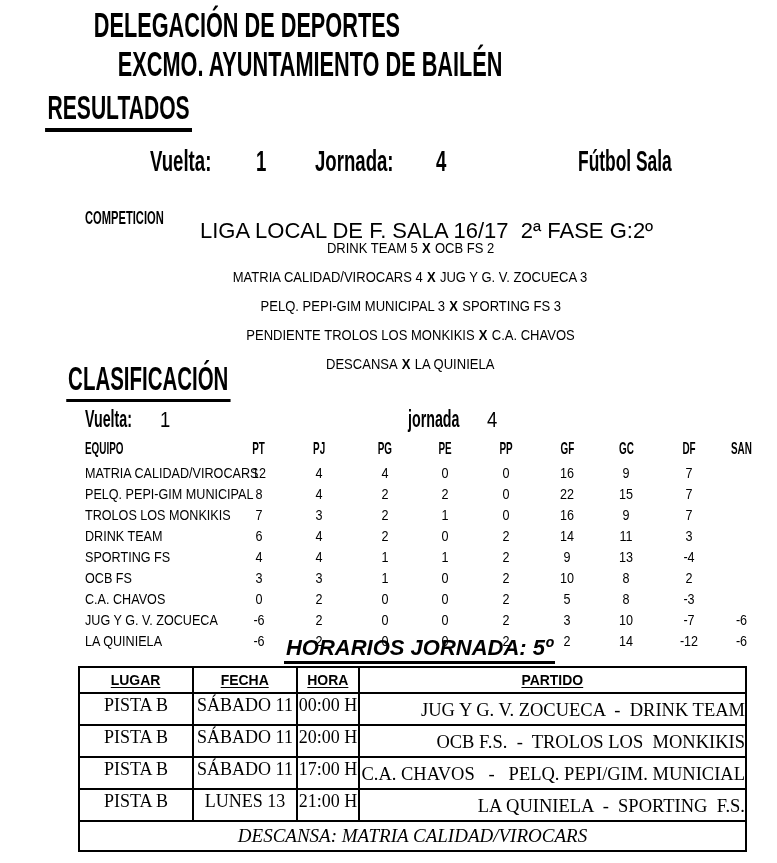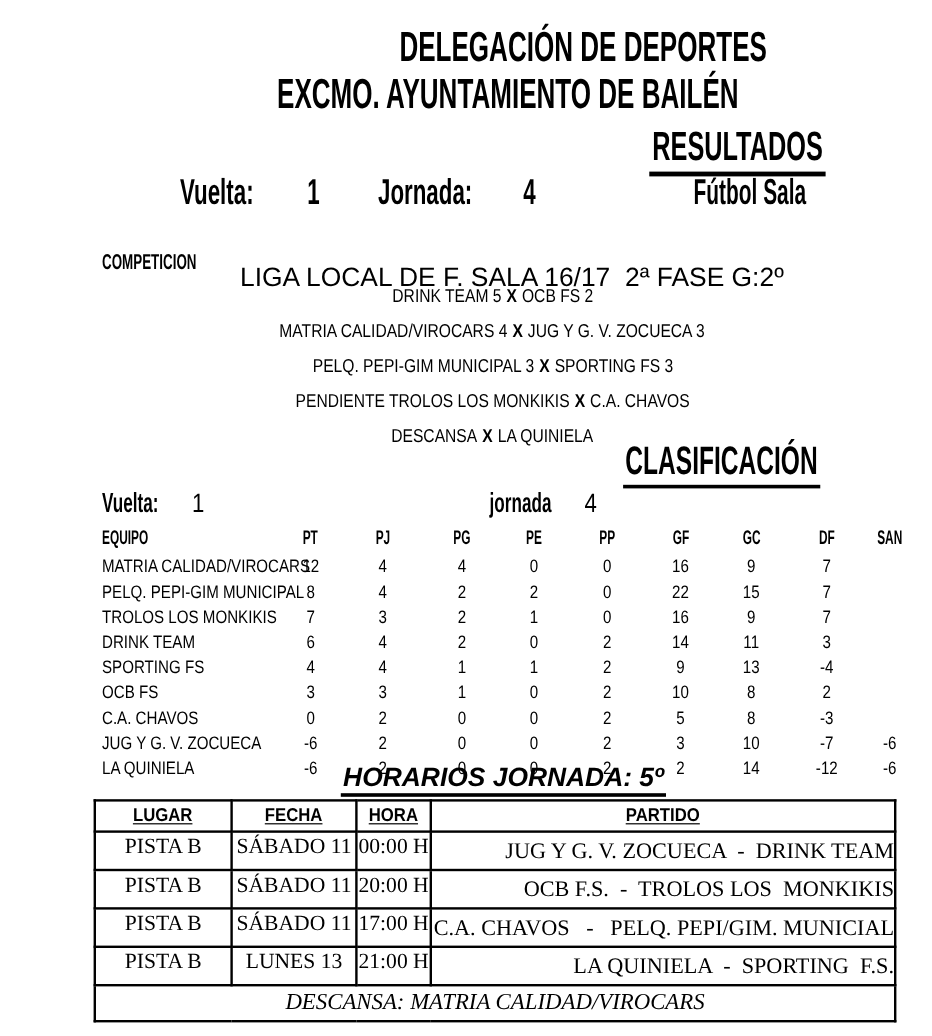--- a/index.html
+++ b/index.html
@@ -24,21 +24,21 @@
   
   .nr {
     font-family:"Liberation Sans", sans-serif;
     display:inline-block;
     transform:scaleX(0.84);
     white-space:nowrap;
   }
   .nr.left   { transform-origin:0 50%; }
   .nr.center { transform-origin:50% 50%; }
 
-  .center-line { left:0; width:733px; text-align:right;margin-top:15px; }
+  .center-line { left:0; width:733px; text-align:left; }
 
   .title-line { font-size:35px; }
   .results-title .hw { font-size:34px; border-bottom:4px solid #000; padding:0 4px 1px 4px; }
   .clasif-title .hw  { font-size:33px; border-bottom:3px solid #000; padding:0 3px 1px 3px; }
 
   .vrow-label { font-size:30px; }
   .comp-label { font-size:18px; }
   .comp-name  { font-size:22px; font-family:"Liberation Sans", sans-serif; white-space:pre;margin-top:16px; }
 
   .results-block { top:233px; left:22px; width:777px; text-align:center; }
@@ -136,21 +136,21 @@
       <span class="nr center"><span>PELQ. PEPI-GIM MUNICIPAL 3</span><span class="r-sep">X</span><span>SPORTING FS 3</span></span>
     </div>
     <div class="r-line">
       <span class="nr center"><span>PENDIENTE TROLOS LOS MONKIKIS</span><span class="r-sep">X</span><span>C.A. CHAVOS</span></span>
     </div>
     <div class="r-line">
       <span class="nr center"><span>DESCANSA</span><span class="r-sep">X</span><span>LA QUINIELA</span></span>
     </div>
   </div>
 
-  <div class="abs center-line clasif-title" style="top:350px;">
+  <div class="abs center-line clasif-title" style="top:360px;padding-left:16px;">
     <span class="hw center">CLASIFICACIÓN</span>
   </div>
 
   <div class="abs v2-label" style="left:85px; top:406px;"><span class="hw left">Vuelta:</span></div>
   <div class="abs v2-value" style="left:160px; top:407px;"><span class="nr left">1</span></div>
   <div class="abs v2-label" style="left:408px; top:406px;"><span class="hw left">jornada</span></div>
   <div class="abs v2-value" style="left:487px; top:407px;"><span class="nr left">4</span></div>
 
   <div class="abs c-table">
     <div class="c-row c-head">

